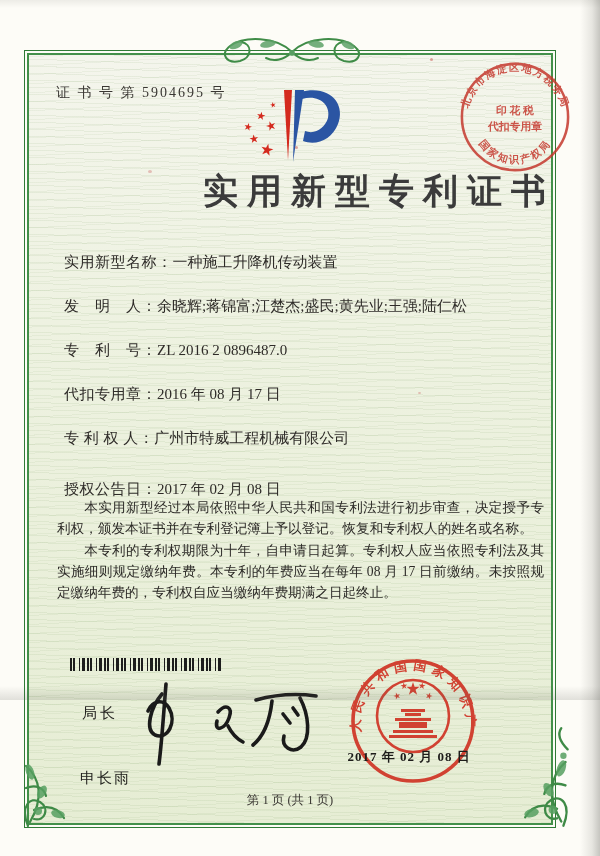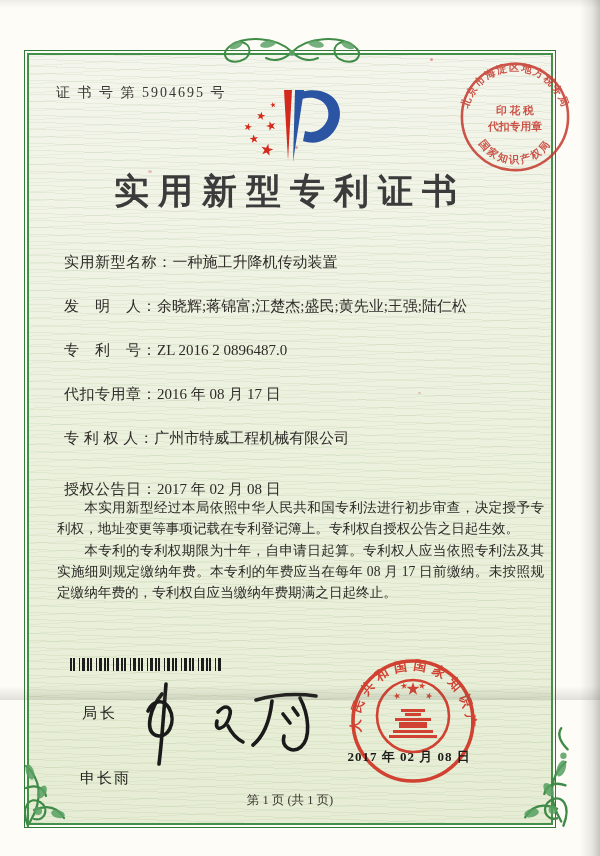--- a/index.html
+++ b/index.html
@@ -23,21 +23,21 @@
   .frame-inner{position:absolute;inset:2px;border:2px solid #43904a;}
   .paper{position:absolute;inset:0;
     background:linear-gradient(180deg,#f4f5ec 0%,#eef2e1 35%,#e9efd9 75%,#e6edd4 100%);}
   .paper::before{content:"";position:absolute;inset:0;
     background:
       repeating-linear-gradient(2deg,rgba(110,150,85,.10) 0 1px,rgba(0,0,0,0) 1px 7px),
       repeating-linear-gradient(-3deg,rgba(110,150,85,.08) 0 1px,rgba(0,0,0,0) 1px 9px);}
 
   .cert-no{position:absolute;left:56px;top:84px;font-size:14px;letter-spacing:2px;
     color:#3a3733;white-space:pre;}
-  .title{position:absolute;left:25px;top:168px;width:530px;text-align:center;
+  .title{position:absolute;left:25px;top:168px;width:530px;text-align:right;
     font-size:35px;font-weight:bold;letter-spacing:9px;color:#3b3b3b;}
 
   .row{position:absolute;left:64px;font-size:15px;color:#2e2b28;white-space:pre;}
   .row .lbl{letter-spacing:.5px;}
   .r0{top:253px}.r1{top:297px}.r2{top:341px}.r3{top:385px}.r4{top:429px}.r5{top:480px}
 
   .paras{position:absolute;left:57px;top:497px;width:487px;font-size:13.6px;
     line-height:21.3px;color:#2c2a27;text-align:justify;}
   .paras p{margin:0;text-indent:2em;}
 
@@ -137,21 +137,21 @@
   <div class="title">实用新型专利证书</div>
 
   <div class="row r0"><span class="lbl">实用新型名称：</span><span>一种施工升降机传动装置</span></div>
   <div class="row r1"><span class="lbl">发　明　人：</span><span>余晓辉;蒋锦富;江楚杰;盛民;黄先业;王强;陆仁松</span></div>
   <div class="row r2"><span class="lbl">专　利　号：</span><span>ZL 2016 2 0896487.0</span></div>
   <div class="row r3"><span class="lbl">代扣专用章：</span><span>2016 年 08 月 17 日</span></div>
   <div class="row r4"><span class="lbl">专 利 权 人：</span><span>广州市特威工程机械有限公司</span></div>
   <div class="row r5"><span class="lbl">授权公告日：</span><span>2017 年 02 月 08 日</span></div>
 
   <div class="paras">
-    <p>本实用新型经过本局依照中华人民共和国专利法进行初步审查，决定授予专利权，地址变更等事项记载在专利登记簿上。专利权自授权公告之日起生效。</p>
+    <p>本实用新型经过本局依照中华人民共和国专利法进行初步审查，决定授予专利权，颁发本证书并在专利登记簿上予以登记。恢复和专利权人的姓名或名称。</p>
     <p>本专利的专利权期限为十年，自申请日起算。专利权人应当依照专利法及其实施细则规定缴纳年费。本专利的年费应当在每年 08 月 17 日前缴纳。未按照规定缴纳年费的，专利权自应当缴纳年费期满之日起终止。</p>
   </div>
 
   <div class="barcode"></div>
 
   <div class="director-title">局长</div>
   <div class="director-name">申长雨</div>
 
   <svg class="signature" viewBox="0 0 200 92">
     <g stroke="#1a1a1a" stroke-width="3.6" fill="none" stroke-linecap="round" stroke-linejoin="round">

